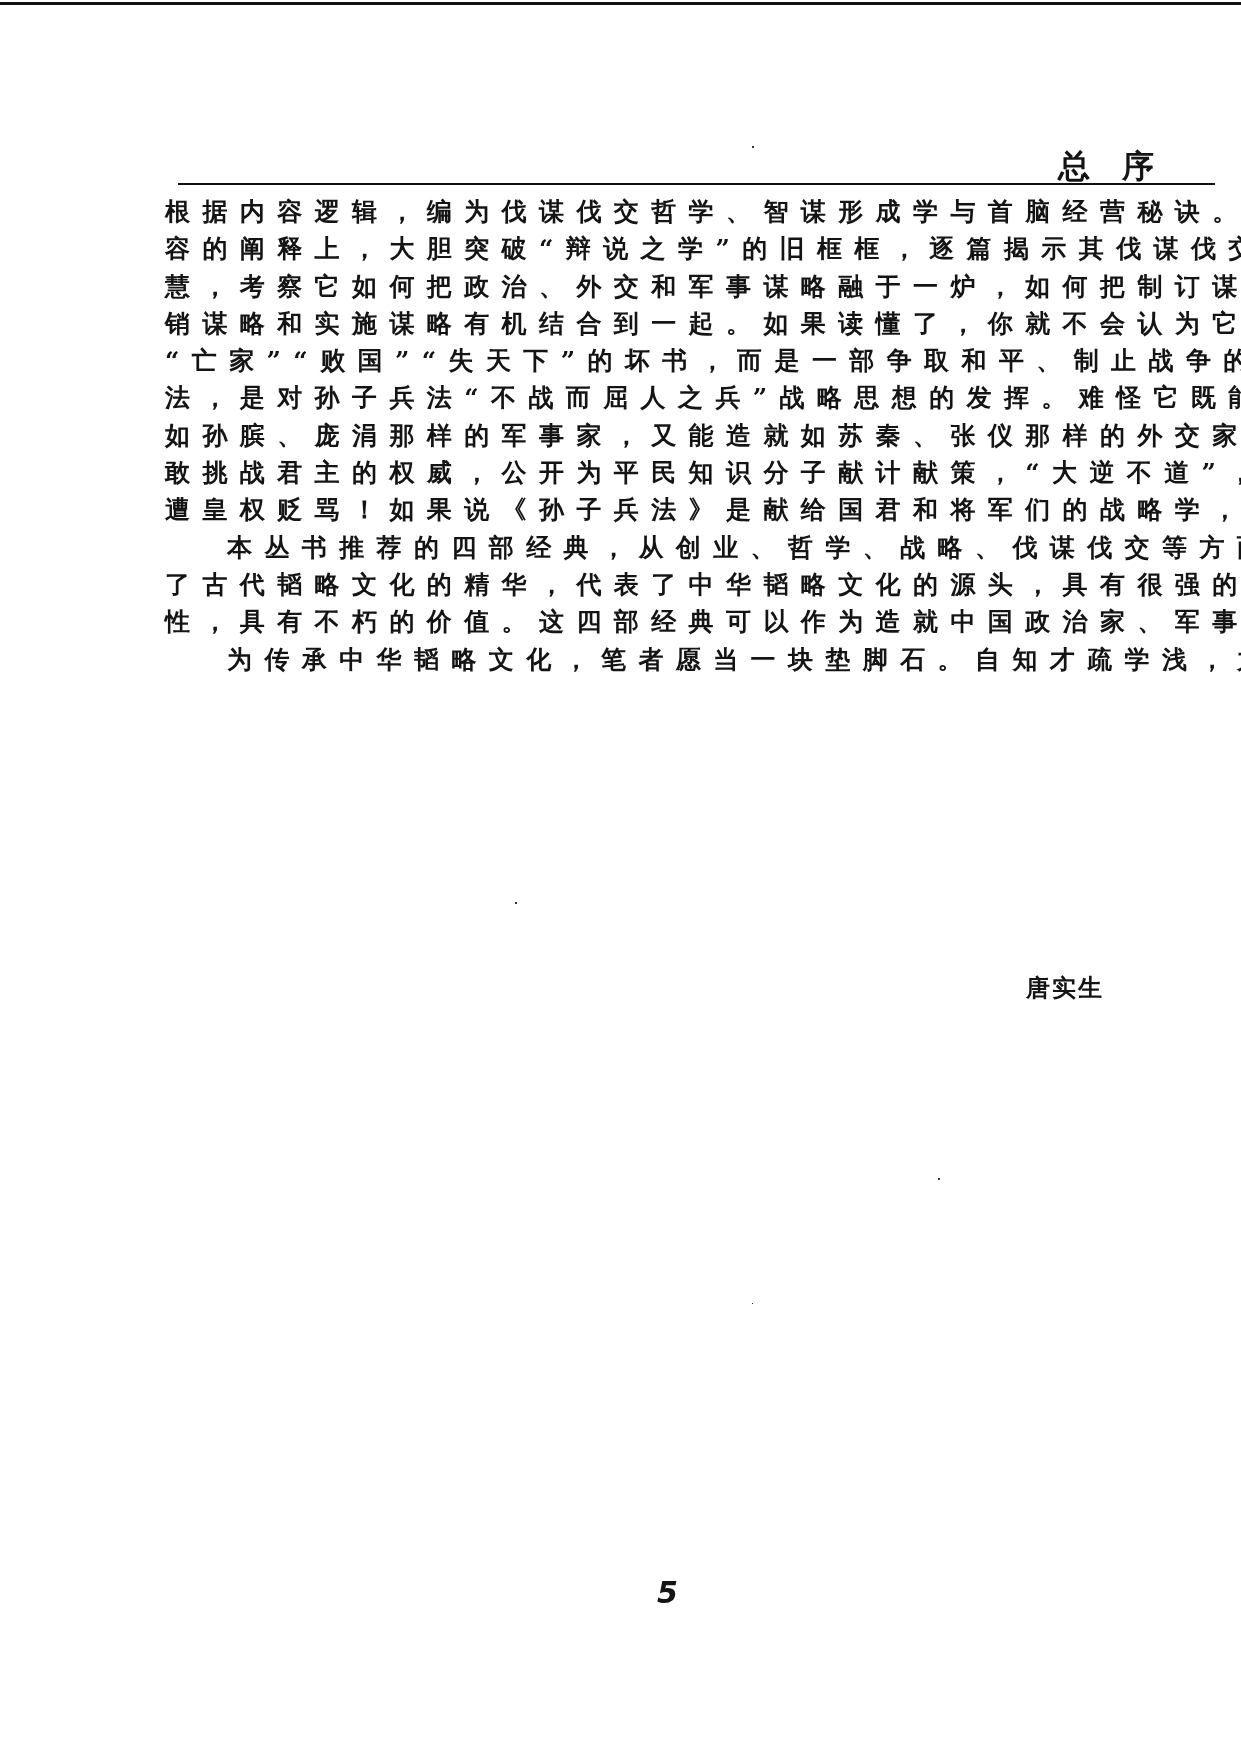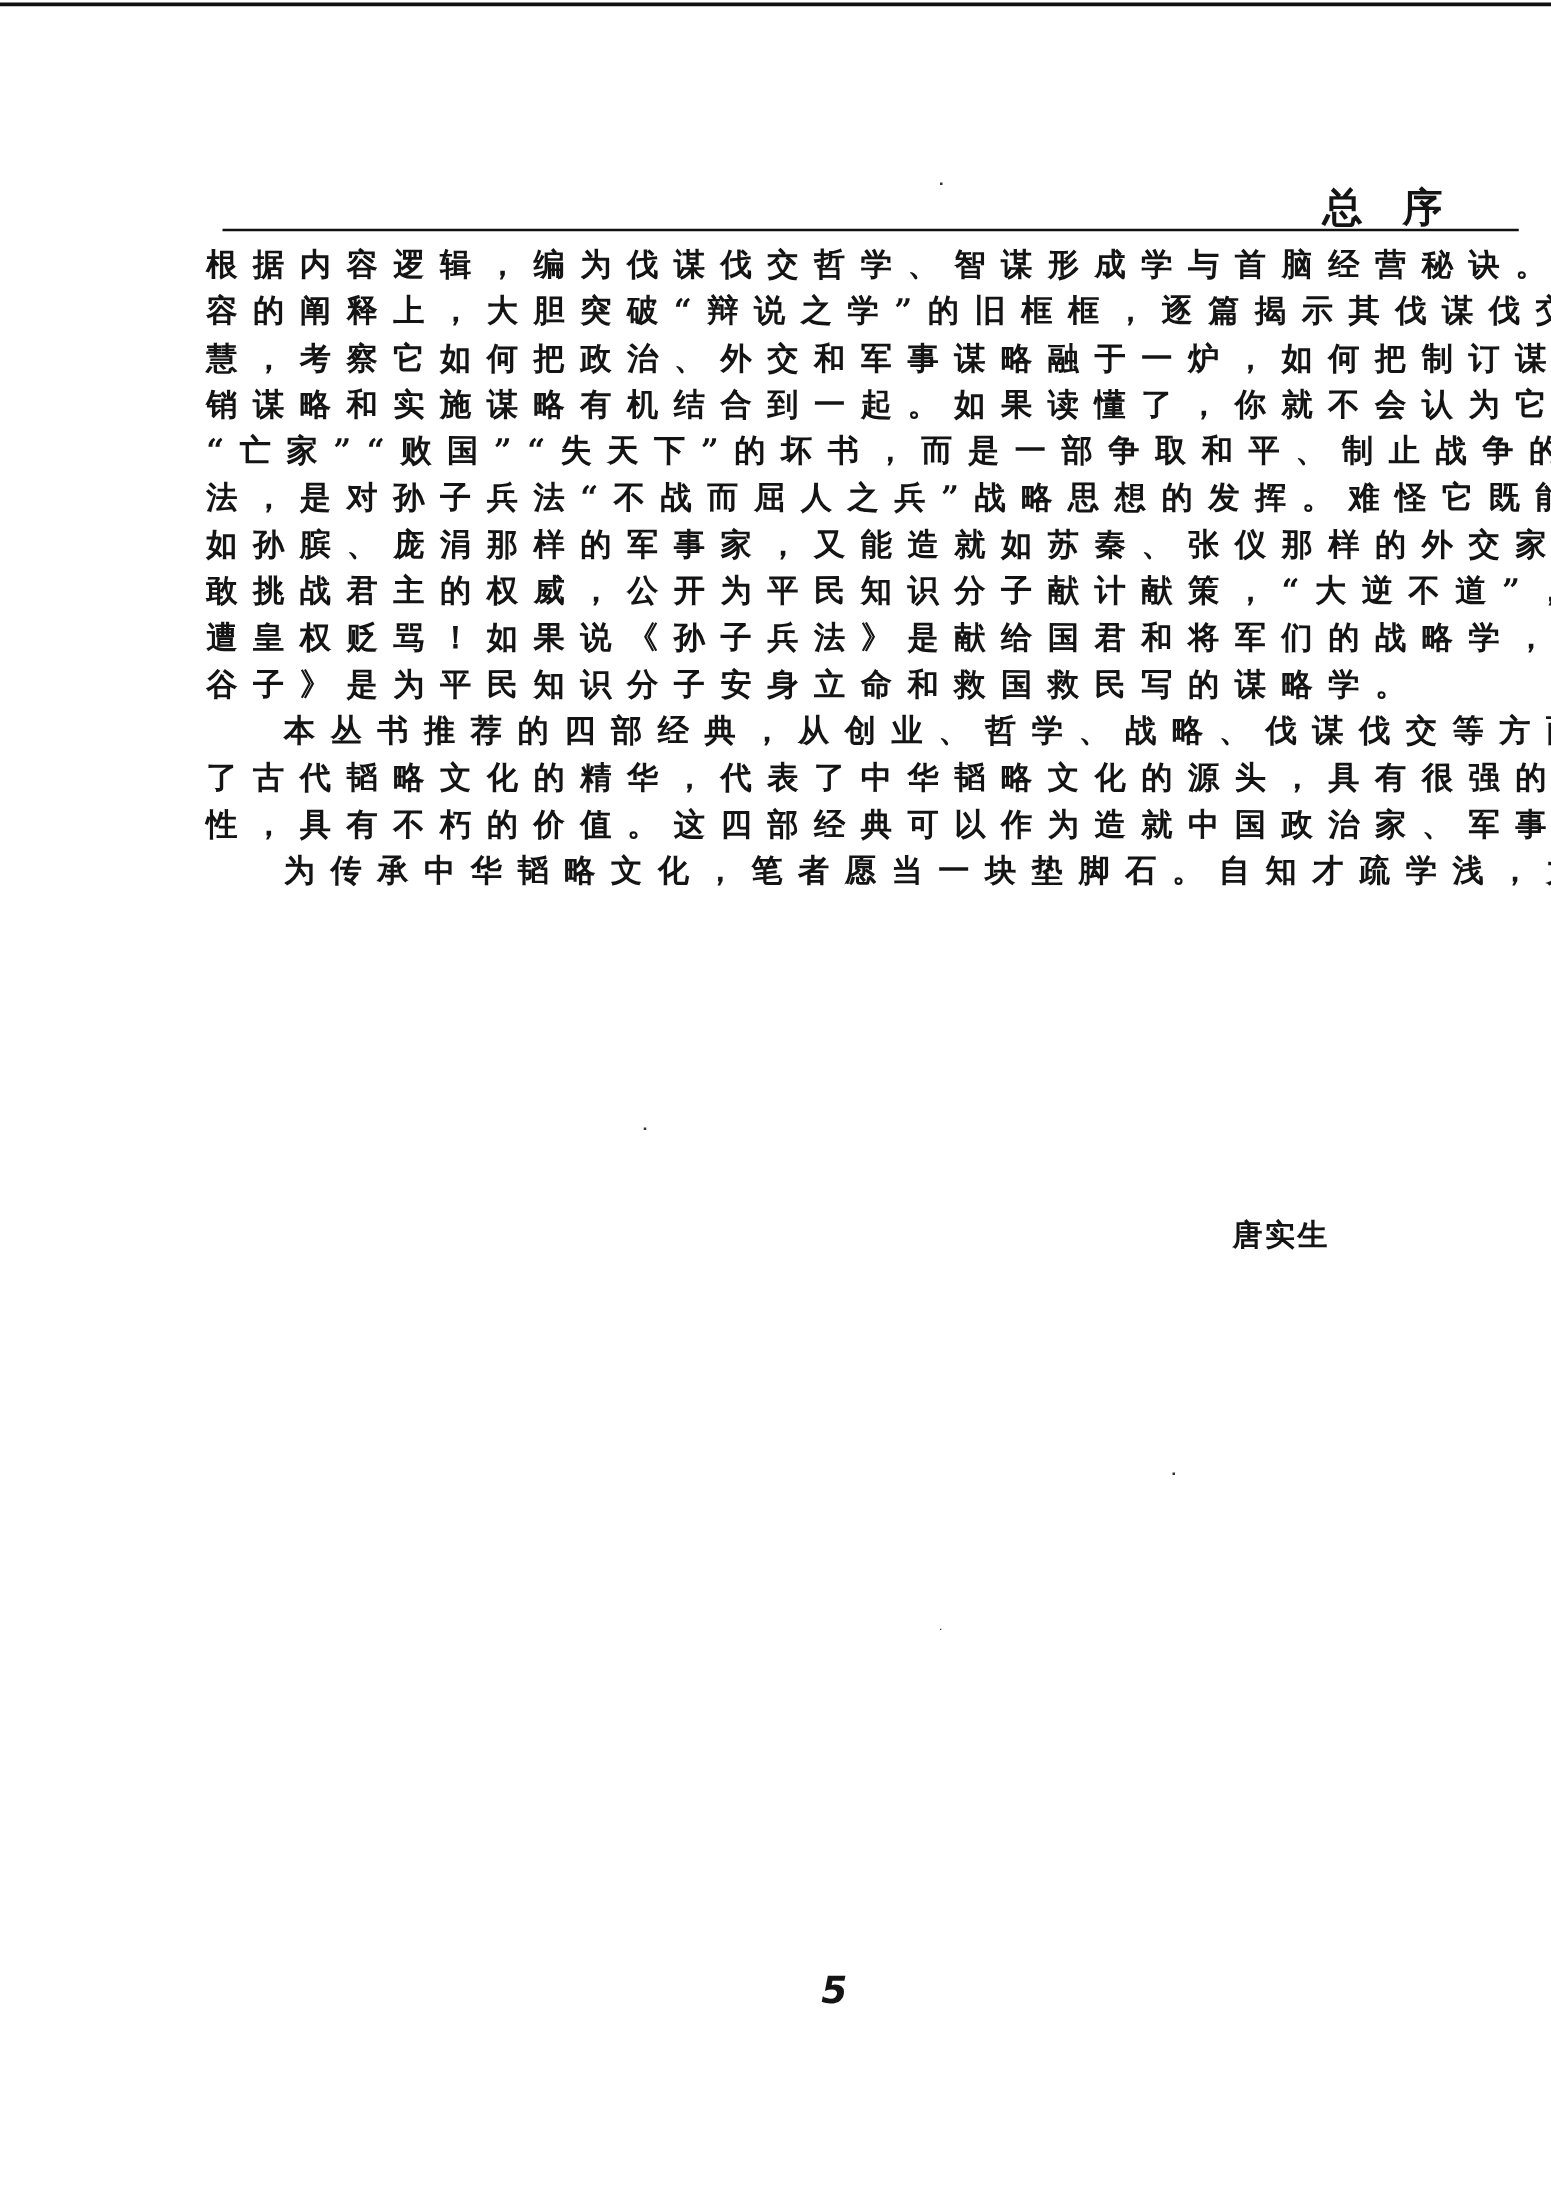--- a/index.html
+++ b/index.html
@@ -26,21 +26,21 @@
     .body-text {
       position: absolute; left: 165px; top: 193px; width: 880px;
     }
     .line {
       height: 37.3px; line-height: 37.3px;
       font-size: 25px; letter-spacing: 12.4px;
       white-space: nowrap; font-weight: bold;
     }
     .line.indent { padding-left: 62px; }
     .signature {
-      position: absolute; left: 986px; top: 972px;
+      position: absolute; left: 1026px; top: 972px;
       font-size: 24px; font-weight: bold; letter-spacing: 2px;
       white-space: nowrap;
     }
     .page-number {
       position: absolute; left: 657px; top: 1575px;
       font-family: "DejaVu Sans", "Liberation Sans", sans-serif;
       font-size: 30px; font-weight: bold; font-style: italic;
     }
     .speck { position: absolute; width: 2px; height: 2px; background: #333; }
   </style>
@@ -55,21 +55,20 @@
 <div class="body-text">
   <div class="line">根据内容逻辑，编为伐谋伐交哲学、智谋形成学与首脑经营秘诀。在内</div>
   <div class="line">容的阐释上，大胆突破“辩说之学”的旧框框，逐篇揭示其伐谋伐交的智</div>
   <div class="line">慧，考察它如何把政治、外交和军事谋略融于一炉，如何把制订谋略、推</div>
   <div class="line">销谋略和实施谋略有机结合到一起。如果读懂了，你就不会认为它是</div>
   <div class="line">“亡家”“败国”“失天下”的坏书，而是一部争取和平、制止战争的文兵</div>
   <div class="line">法，是对孙子兵法“不战而屈人之兵”战略思想的发挥。难怪它既能造就</div>
   <div class="line">如孙膑、庞涓那样的军事家，又能造就如苏秦、张仪那样的外交家。它竟</div>
   <div class="line">敢挑战君主的权威，公开为平民知识分子献计献策，“大逆不道”，岂能不</div>
   <div class="line">遭皇权贬骂！如果说《孙子兵法》是献给国君和将军们的战略学，则《鬼</div>
-  <div class="line">谷子》是为平民知识分子安身立命和救国救民写的谋略学。</div>
   <div class="line indent">本丛书推荐的四部经典，从创业、哲学、战略、伐谋伐交等方面，代表</div>
   <div class="line">了古代韬略文化的精华，代表了中华韬略文化的源头，具有很强的人民</div>
   <div class="line">性，具有不朽的价值。这四部经典可以作为造就中国政治家、军事家、外</div>
   <div class="line indent">为传承中华韬略文化，笔者愿当一块垫脚石。自知才疏学浅，力不</div>
 </div>
 
 <div class="signature">唐实生</div>
 
 <div class="page-number">5</div>
 

